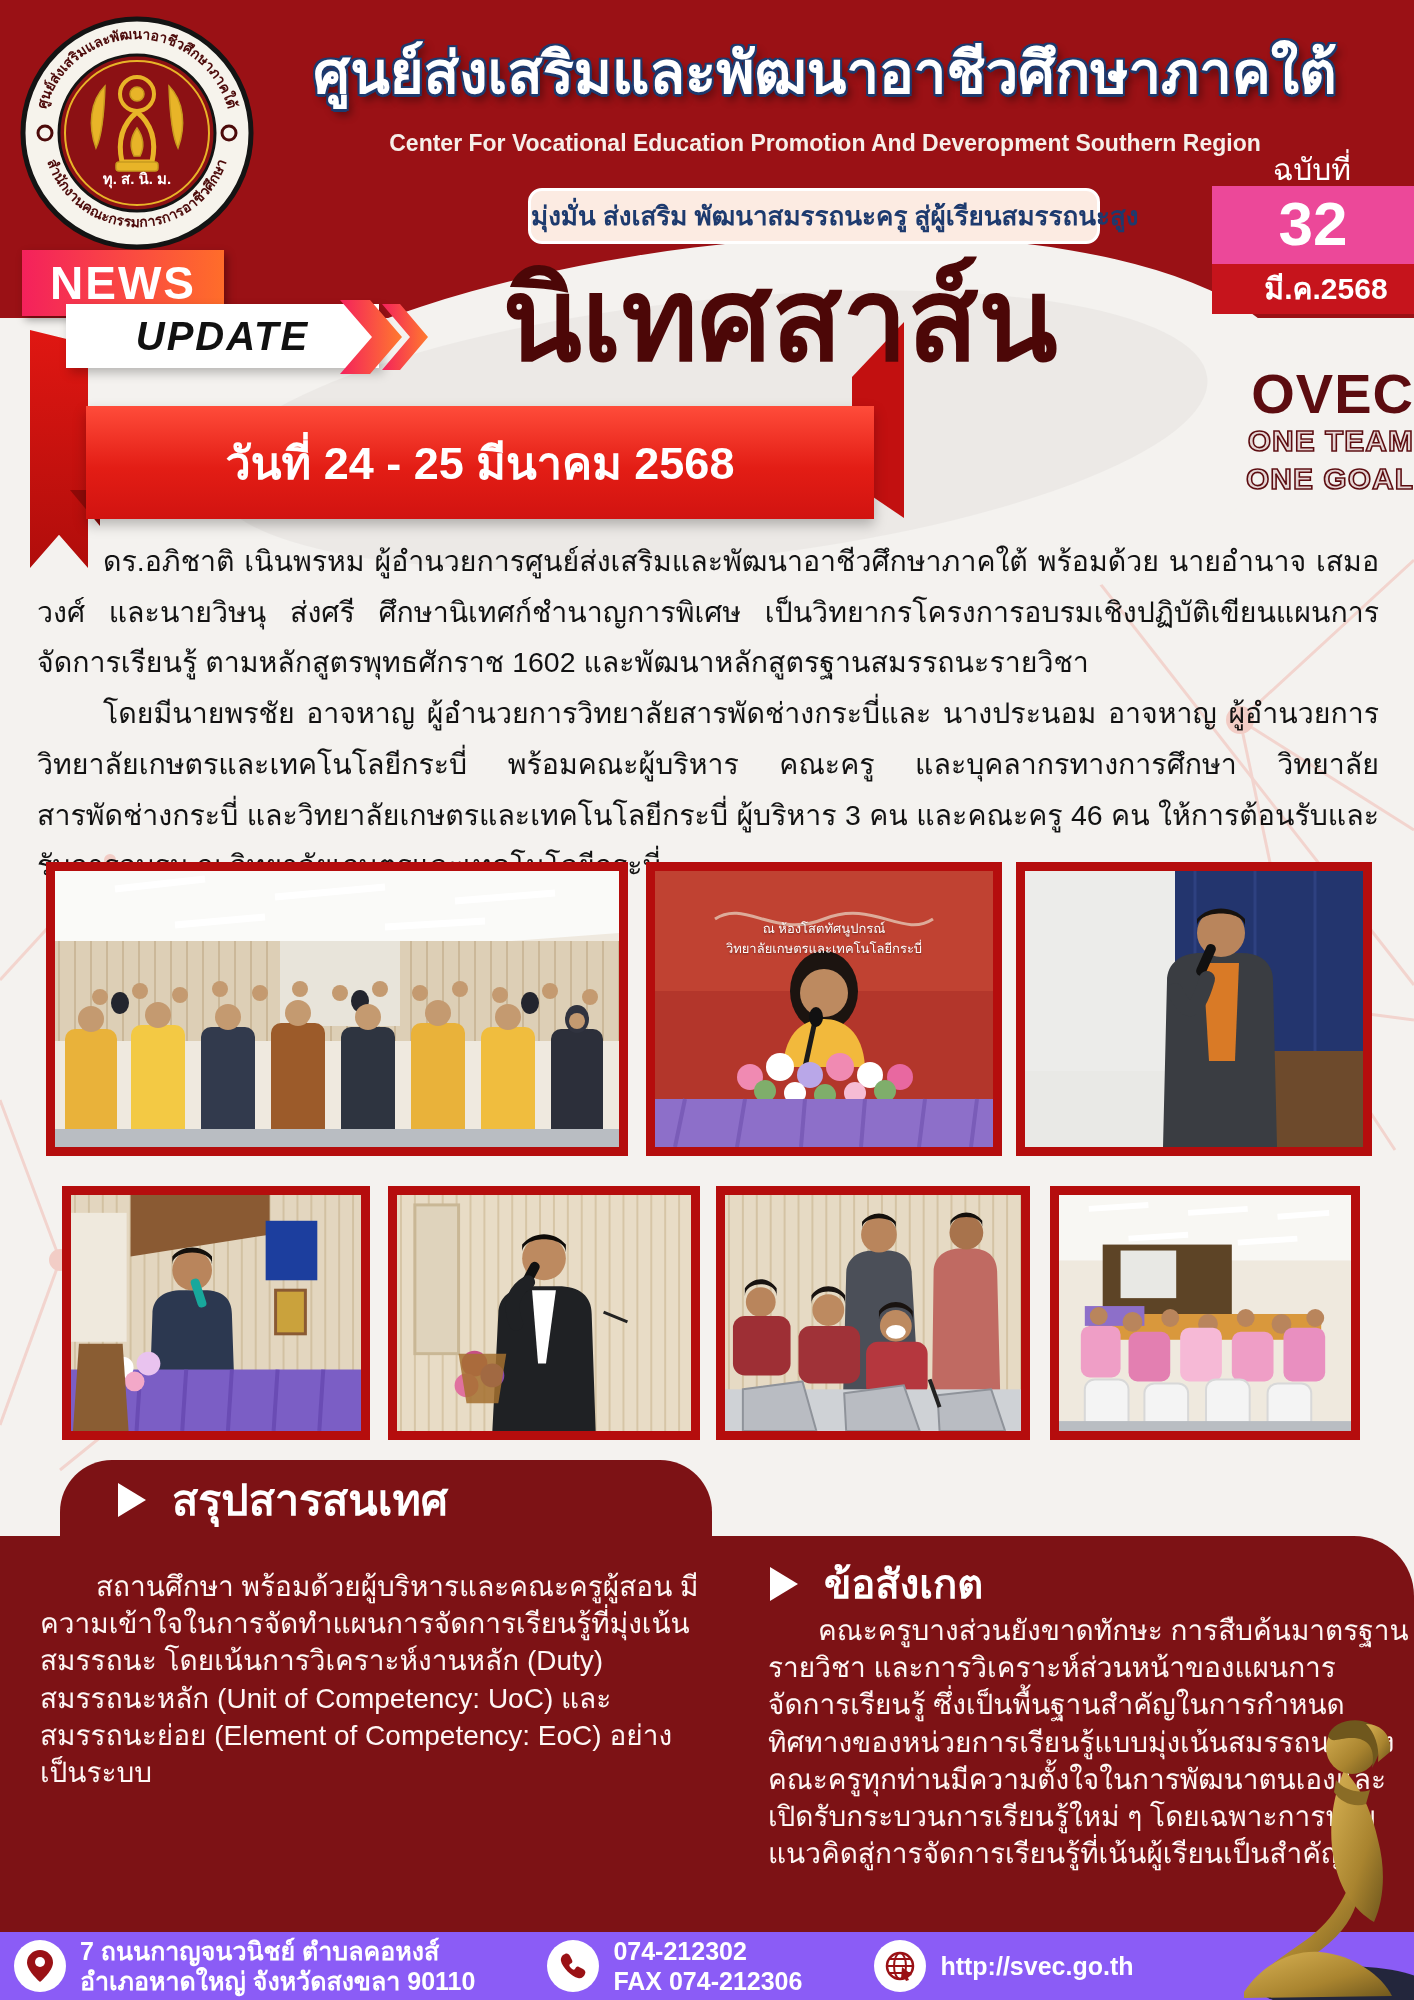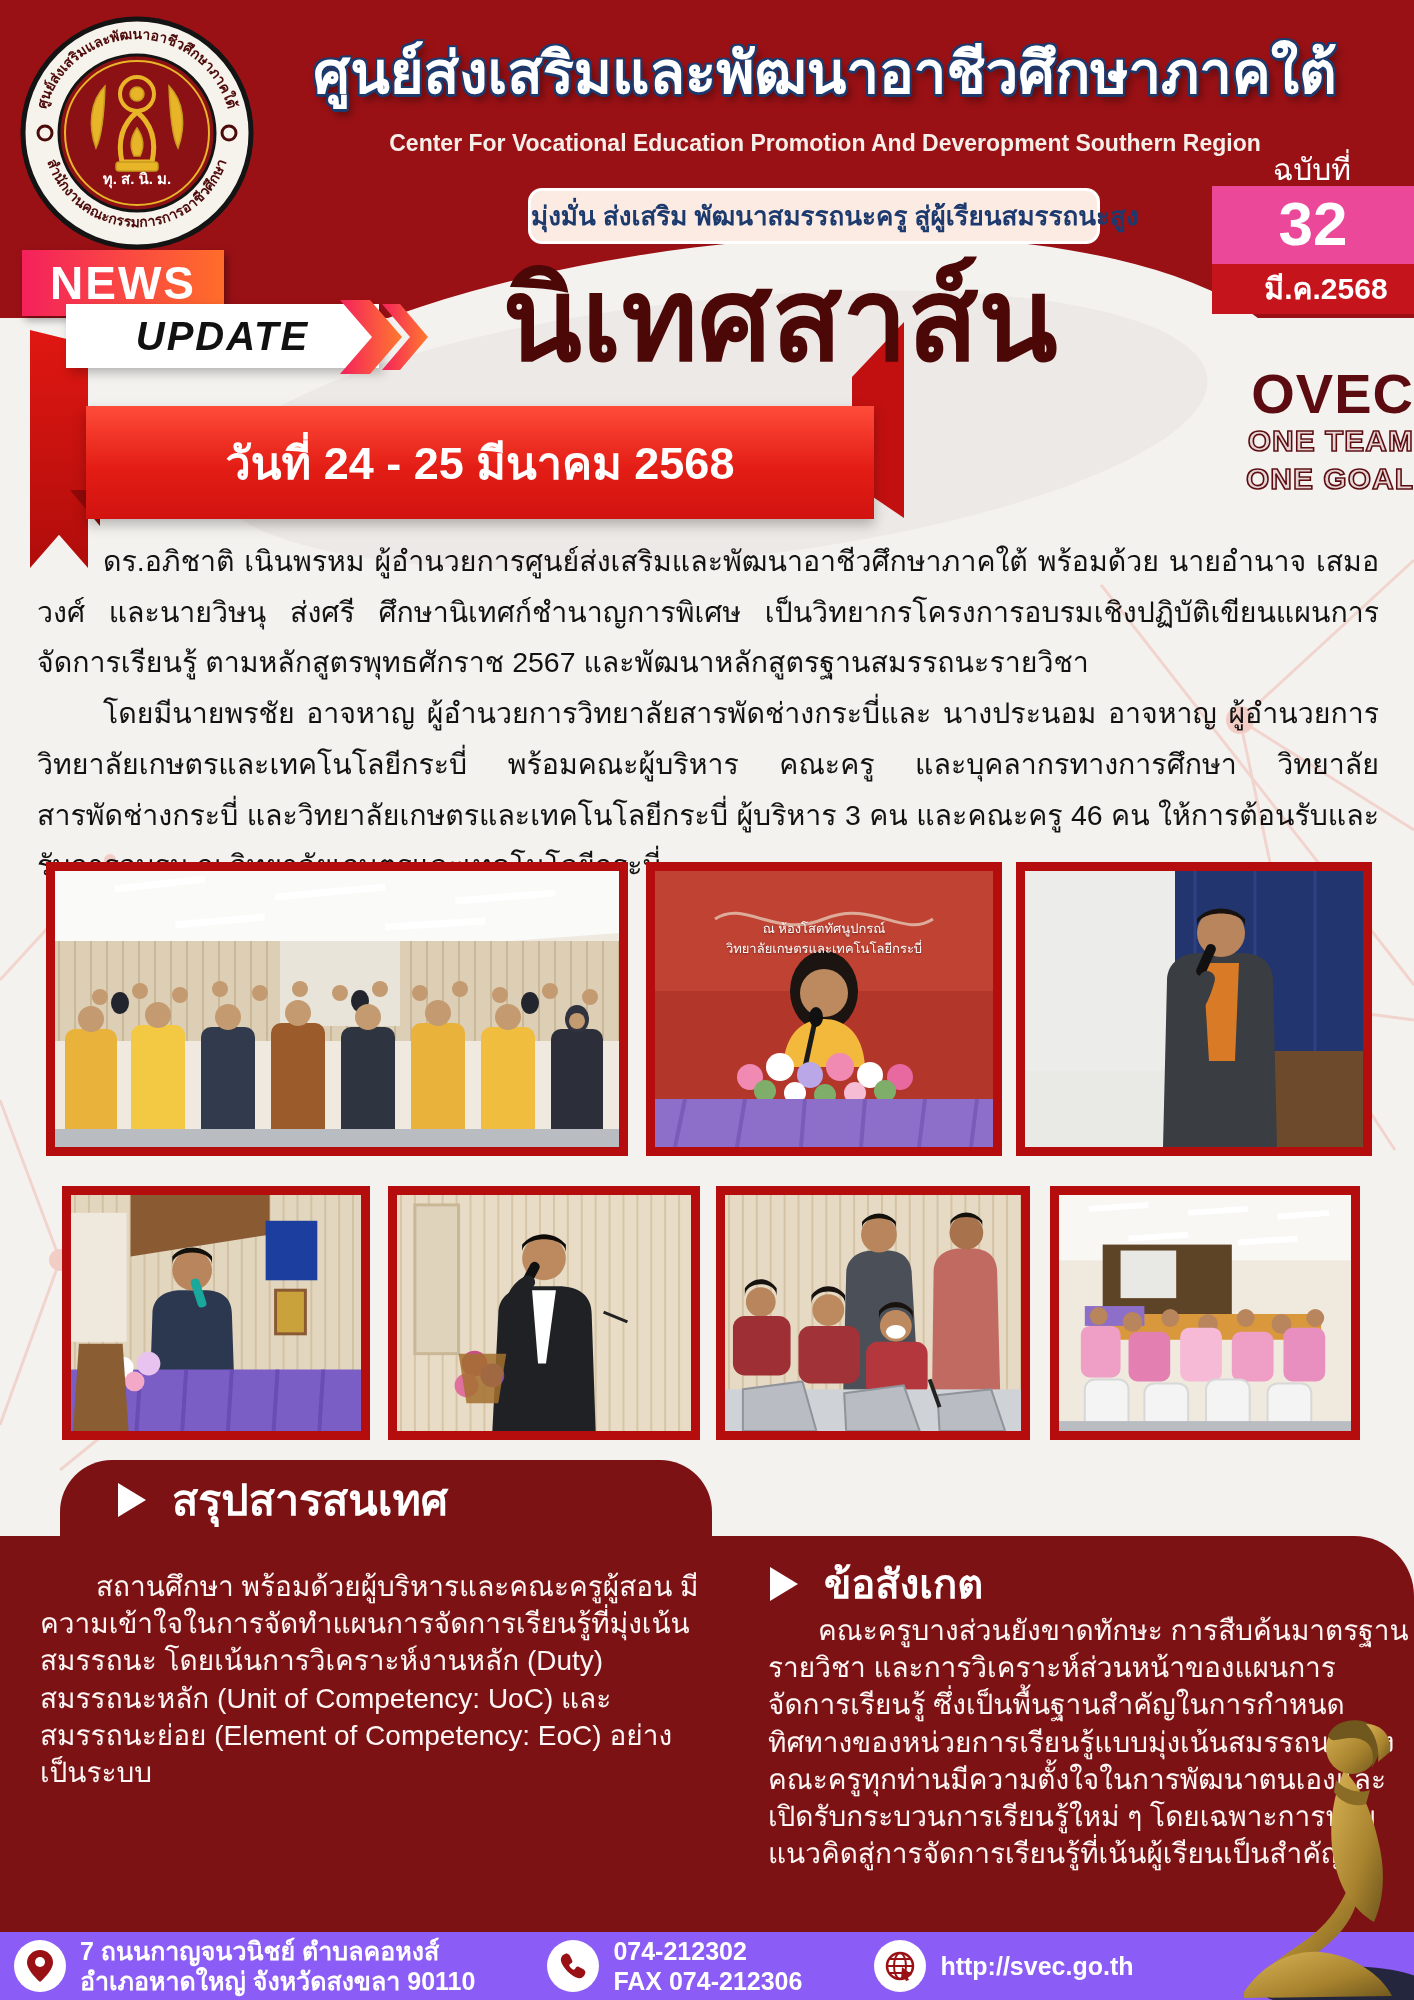--- a/index.html
+++ b/index.html
@@ -199,21 +199,21 @@
     <span>วันที่ 24 - 25 มีนาคม 2568</span>
   </div>
 
   <div class="abs ovec">
     <div class="big">OVEC</div>
     <div class="line">ONE TEAM</div>
     <div class="line">ONE GOAL</div>
   </div>
 
   <div class="abs article">
-    <p>ดร.อภิชาติ เนินพรหม ผู้อำนวยการศูนย์ส่งเสริมและพัฒนาอาชีวศึกษาภาคใต้ พร้อมด้วย นายอำนาจ เสมอวงศ์ และนายวิษนุ ส่งศรี ศึกษานิเทศก์ชำนาญการพิเศษ เป็นวิทยากรโครงการอบรมเชิงปฏิบัติเขียนแผนการจัดการเรียนรู้ ตามหลักสูตรพุทธศักราช 2567 และพัฒนาหลักสูตรฐานสมรรถนะรายวิชา</p>
+    <p>ดร.อภิชาติ เนินพรหม ผู้อำนวยการศูนย์ส่งเสริมและพัฒนาอาชีวศึกษาภาคใต้ พร้อมด้วย นายอำนาจ เสมอวงศ์ และนายวิษนุ ส่งศรี ศึกษานิเทศก์ชำนาญการพิเศษ เป็นวิทยากรโครงการอบรมเชิงปฏิบัติเขียนแผนการจัดการเรียนรู้ ตามหลักสูตรพุทธศักราช 1602 และพัฒนาหลักสูตรฐานสมรรถนะรายวิชา</p>
     <p>โดยมีนายพรชัย อาจหาญ ผู้อำนวยการวิทยาลัยสารพัดช่างกระบี่และ นางประนอม อาจหาญ ผู้อำนวยการวิทยาลัยเกษตรและเทคโนโลยีกระบี่ พร้อมคณะผู้บริหาร คณะครู และบุคลากรทางการศึกษา วิทยาลัยสารพัดช่างกระบี่ และวิทยาลัยเกษตรและเทคโนโลยีกระบี่ ผู้บริหาร 3 คน และคณะครู 46 คน ให้การต้อนรับและรับการอบรม ณ วิทยาลัยเกษตรและเทคโนโลยีกระบี่</p>
   </div>
 
   <div class="abs photo" style="left:46px;top:862px;width:582px;height:294px;">
     <svg width="100%" height="100%" viewBox="0 0 564 276" preserveAspectRatio="none">
       <defs>
           <pattern id="curt1" width="16" height="20" patternUnits="userSpaceOnUse">
         <rect width="16" height="20" fill="#ddcfb6"></rect>
             <line x1="4" y1="0" x2="4" y2="20" stroke="#cbb899" stroke-width="2"></line>
       </pattern>

